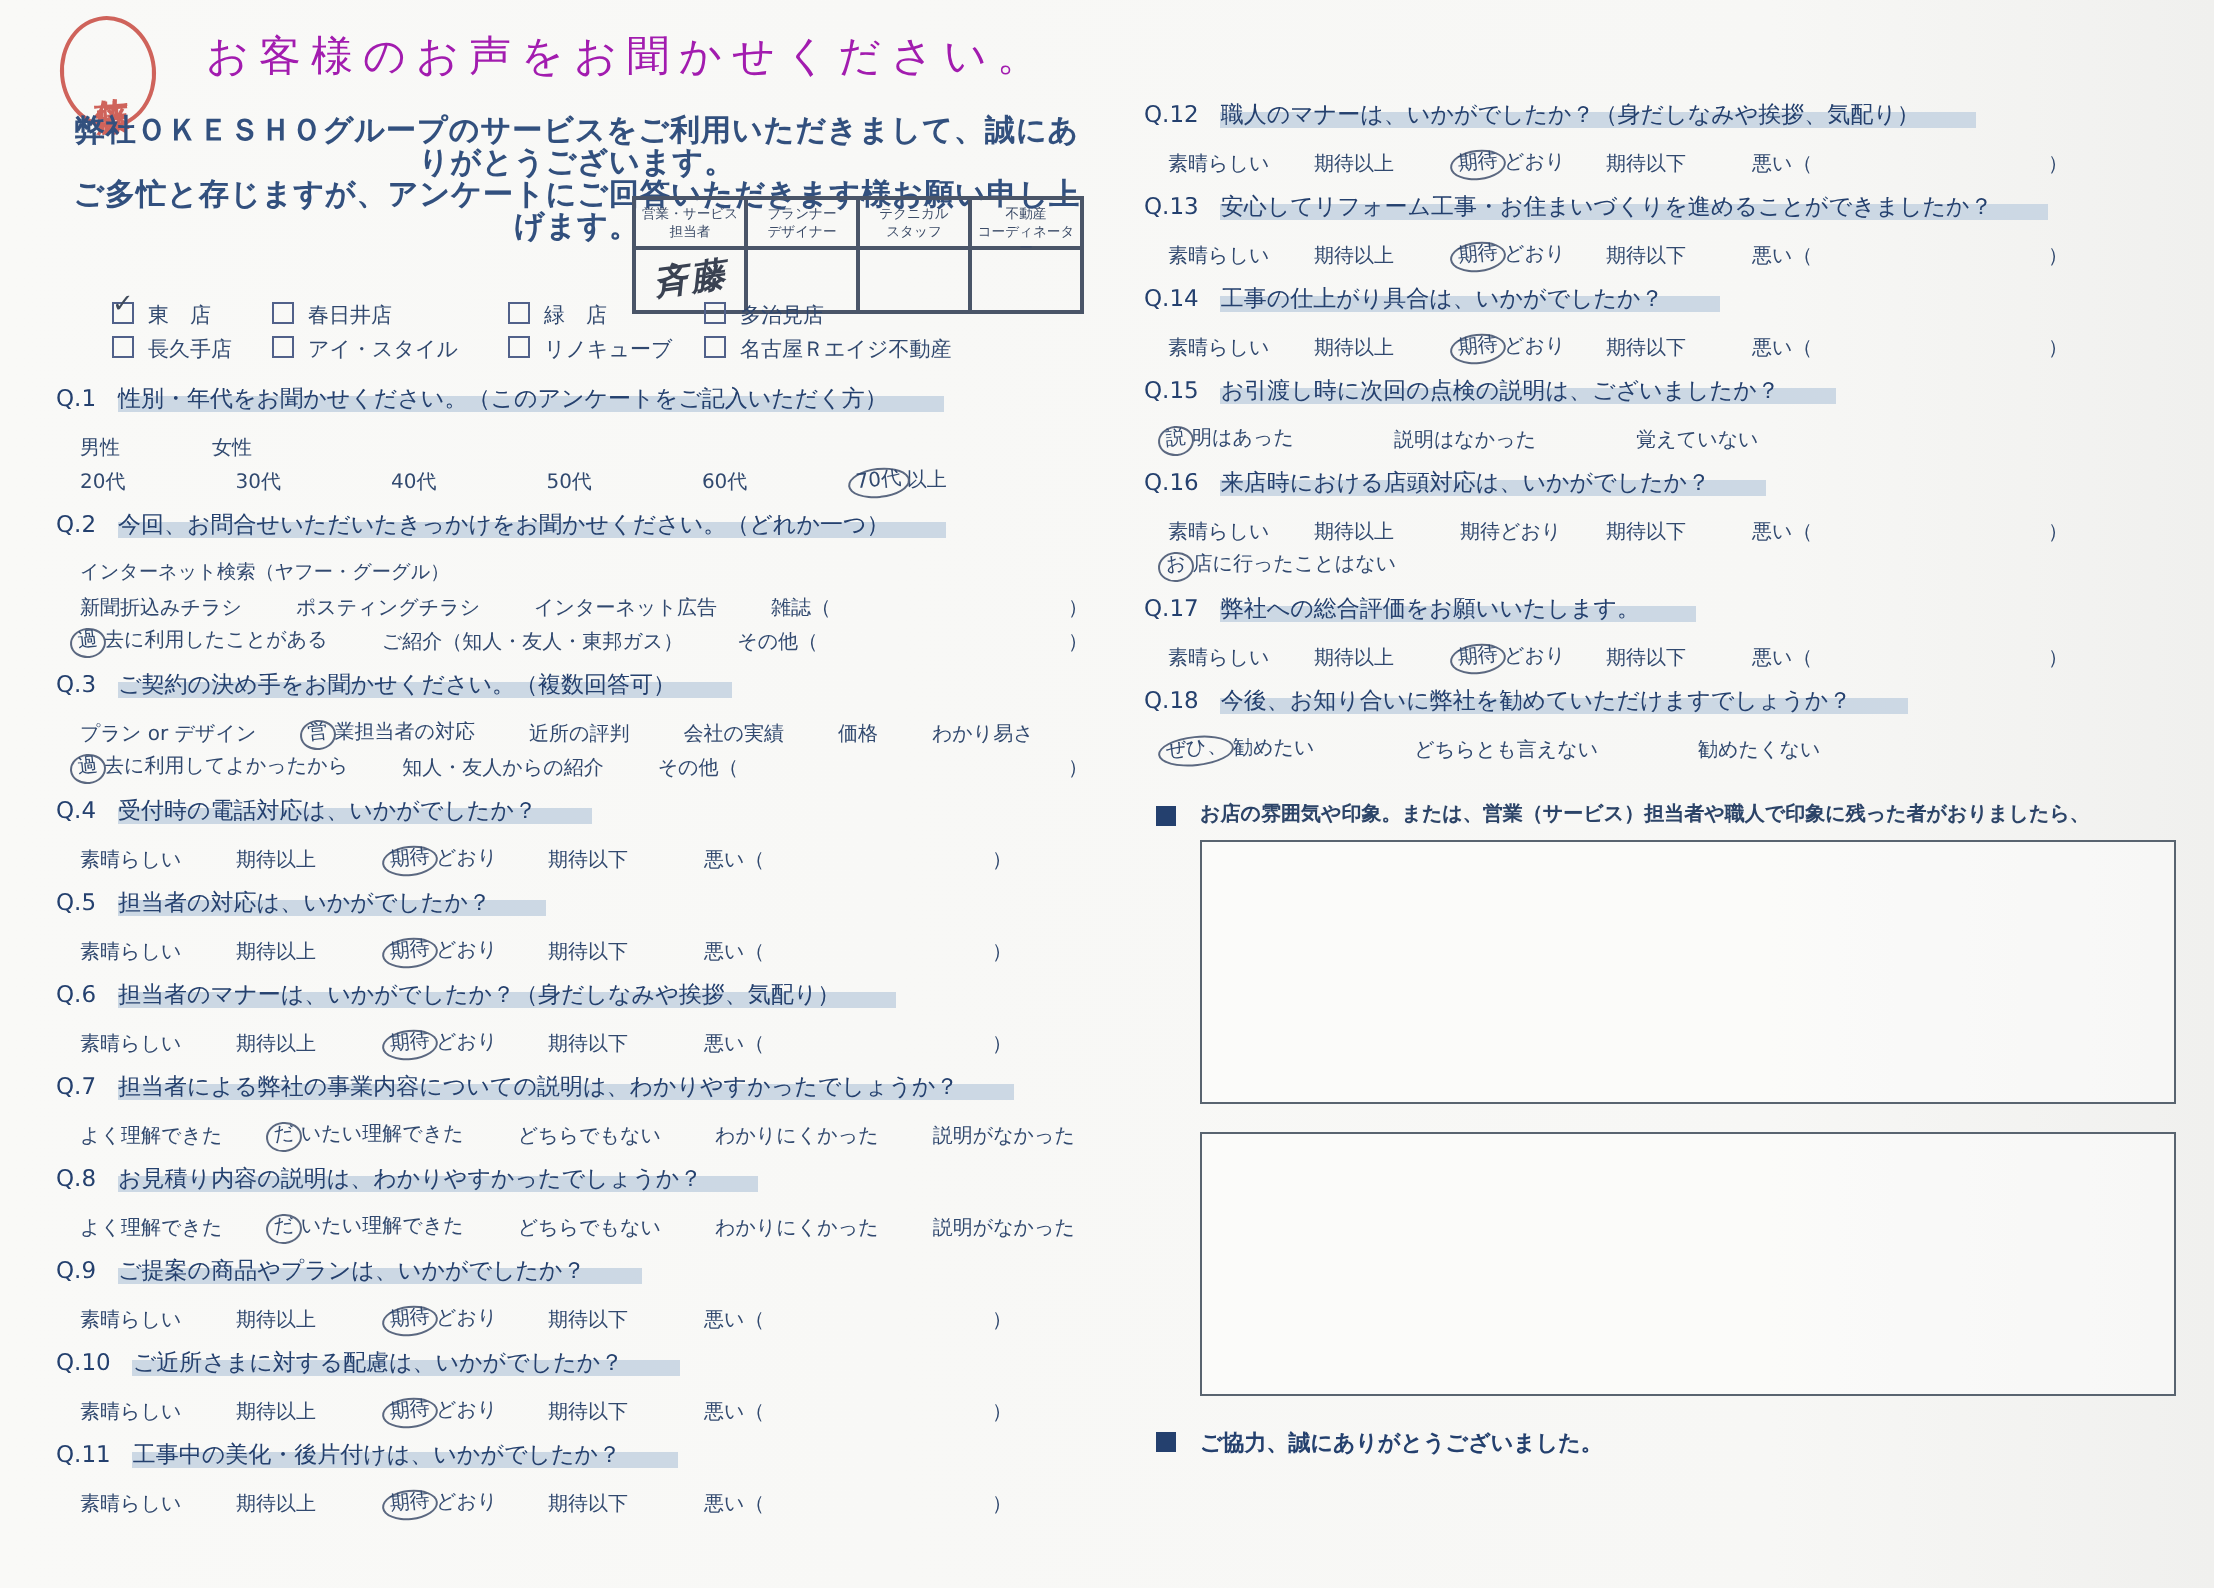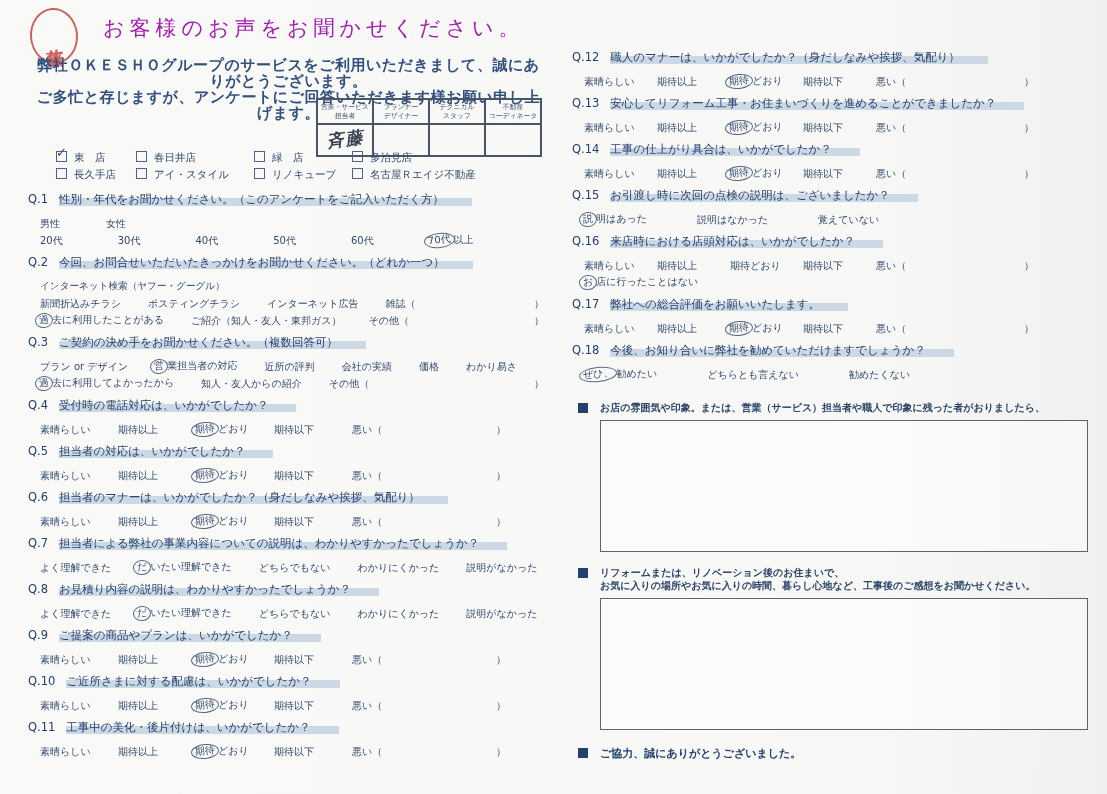--- a/index.html
+++ b/index.html
@@ -373,27 +373,20 @@
     <div class="c-head">
       <span class="bullet"></span>
       <span>
         <span>お店の雰囲気や印象。または、営業（サービス）担当者や職人で印象に残った者がおりましたら、</span><br>
       </span>
     </div>
     <div class="c-box"></div>
   </div>
 
   <div class="c-sec" style="margin-top:14px">
-    <div class="c-head">
-      <span class="bullet"></span>
-      <span>
-        <span>リフォームまたは、リノベーション後のお住まいで、</span><br>
-        <span>お気に入りの場所やお気に入りの時間、暮らし心地など、工事後のご感想をお聞かせください。</span>
-      </span>
-    </div>
     <div class="c-box"></div>
   </div>
 
   <div class="footer-line">
     <span class="bullet"></span>
     <span>ご協力、誠にありがとうございました。</span>
   </div>
 </div>
 
 </body></html>

